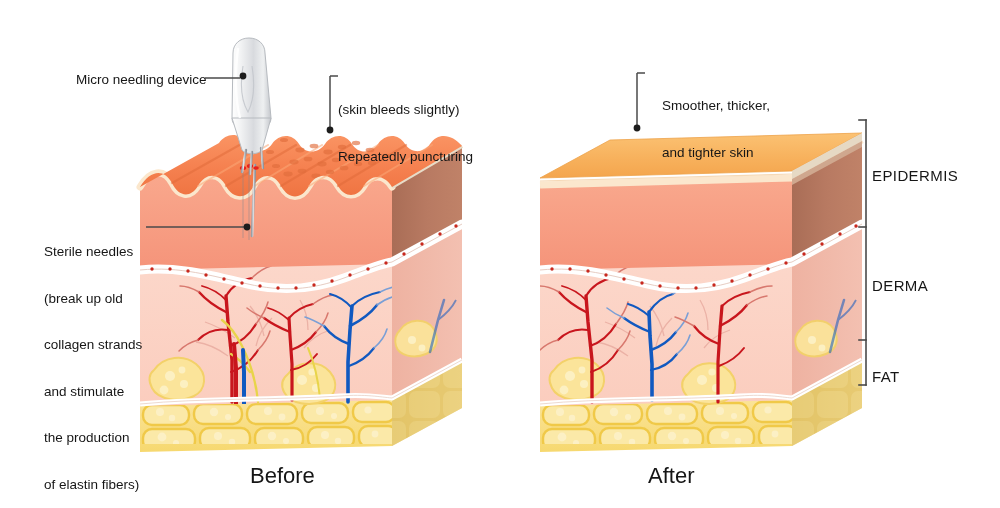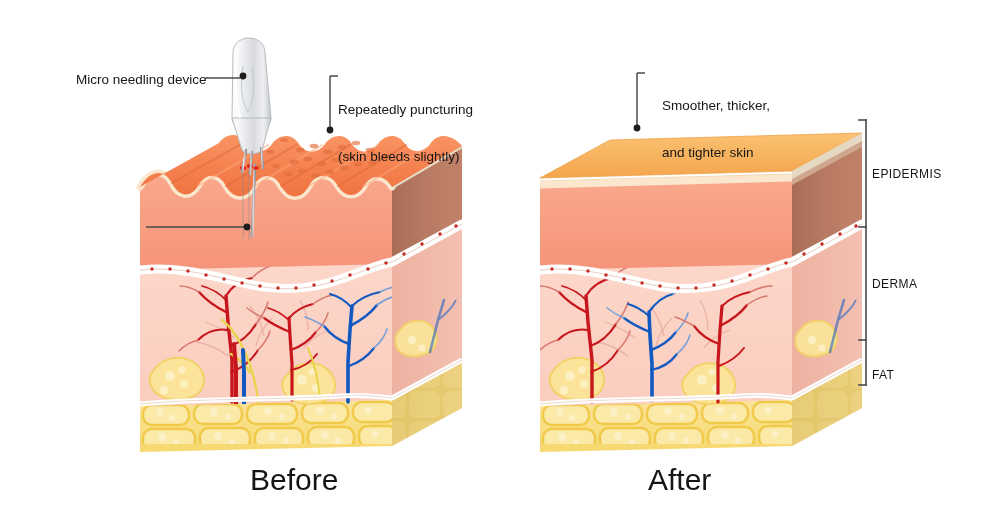--- a/index.html
+++ b/index.html
@@ -3,23 +3,23 @@
 <meta charset="utf-8">
 <style>
   html,body{margin:0;padding:0;background:#ffffff;}
   body{width:1000px;height:508px;overflow:hidden;
        font-family:"Liberation Sans",sans-serif;color:#1a1a1a;}
   #stage{position:relative;width:1000px;height:407px;background:#fff;}
   #stage svg{position:absolute;left:0;top:0;}
   .lbl{position:absolute;font-family:"Liberation Sans",sans-serif;
        font-size:13.5px;line-height:15.5px;color:#161616;white-space:pre;}
   .cap{position:absolute;font-family:"Liberation Sans",sans-serif;
-       font-size:30px;color:#151515;white-space:pre;}
+       font-size:22px;color:#151515;white-space:pre;}
   .brk{position:absolute;font-family:"Liberation Sans",sans-serif;
-       font-size:12px;color:#161616;white-space:pre;letter-spacing:.4px;}
+       font-size:15px;color:#161616;white-space:pre;letter-spacing:.4px;}
   #lbl-device{left:76px;top:72px;}
   #lbl-punct{left:338px;top:71px;}
   #lbl-needles{left:44px;top:213px;}
   #lbl-smooth{left:662px;top:67px;}
   #cap-before{left:250px;top:463px;}
   #cap-after{left:648px;top:463px;}
   #brk-epi{left:872px;top:167px;}
   #brk-der{left:872px;top:277px;text-align:center;}
   #brk-fat{left:872px;top:368px;}
 </style>
@@ -686,24 +686,32 @@
 
     <line x1="859" y1="340" x2="866" y2="340"></line>
 
     <line x1="859" y1="385" x2="866" y2="385"></line>
   </g>
 </svg>
 
 <div class="lbl" id="lbl-device">Micro needling device</div>
 
 <div class="lbl" id="lbl-punct">
+  <div>(skin bleeds slightly)</div>
   <div>Repeatedly puncturing</div>
-  <div>(skin bleeds slightly)</div>
 </div>
 
+<div class="lbl" id="lbl-needles">
+  <div>Sterile needles</div>
+  <div>(break up old</div>
+  <div>collagen strands</div>
+  <div>and stimulate</div>
+  <div>the production</div>
+  <div>of elastin fibers)</div>
+</div>
 
 <div class="lbl" id="lbl-smooth">
   <div>Smoother, thicker,</div>
   <div>and tighter skin</div>
 </div>
 
 <div class="cap" id="cap-before">Before</div>
 <div class="cap" id="cap-after">After</div>
 
 <div class="brk" id="brk-epi">EPIDERMIS</div>

